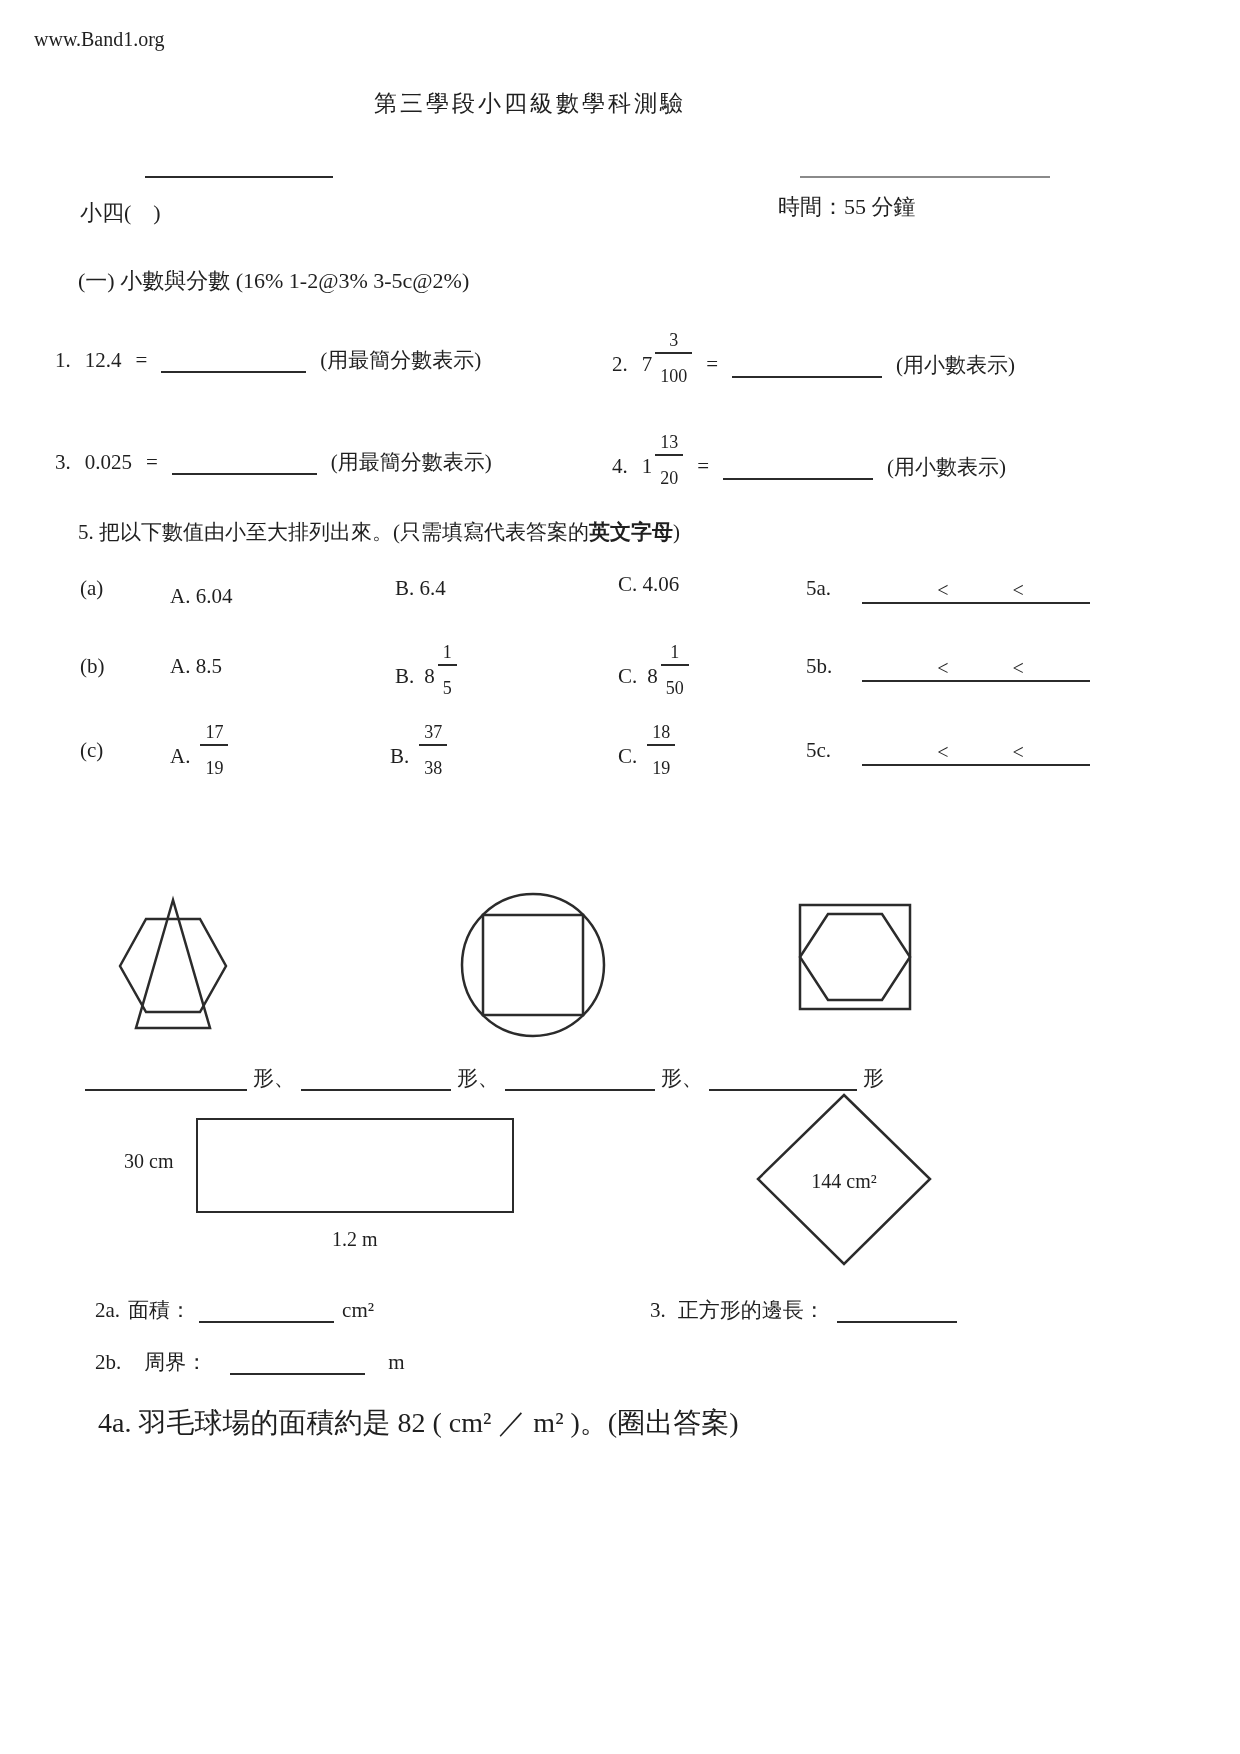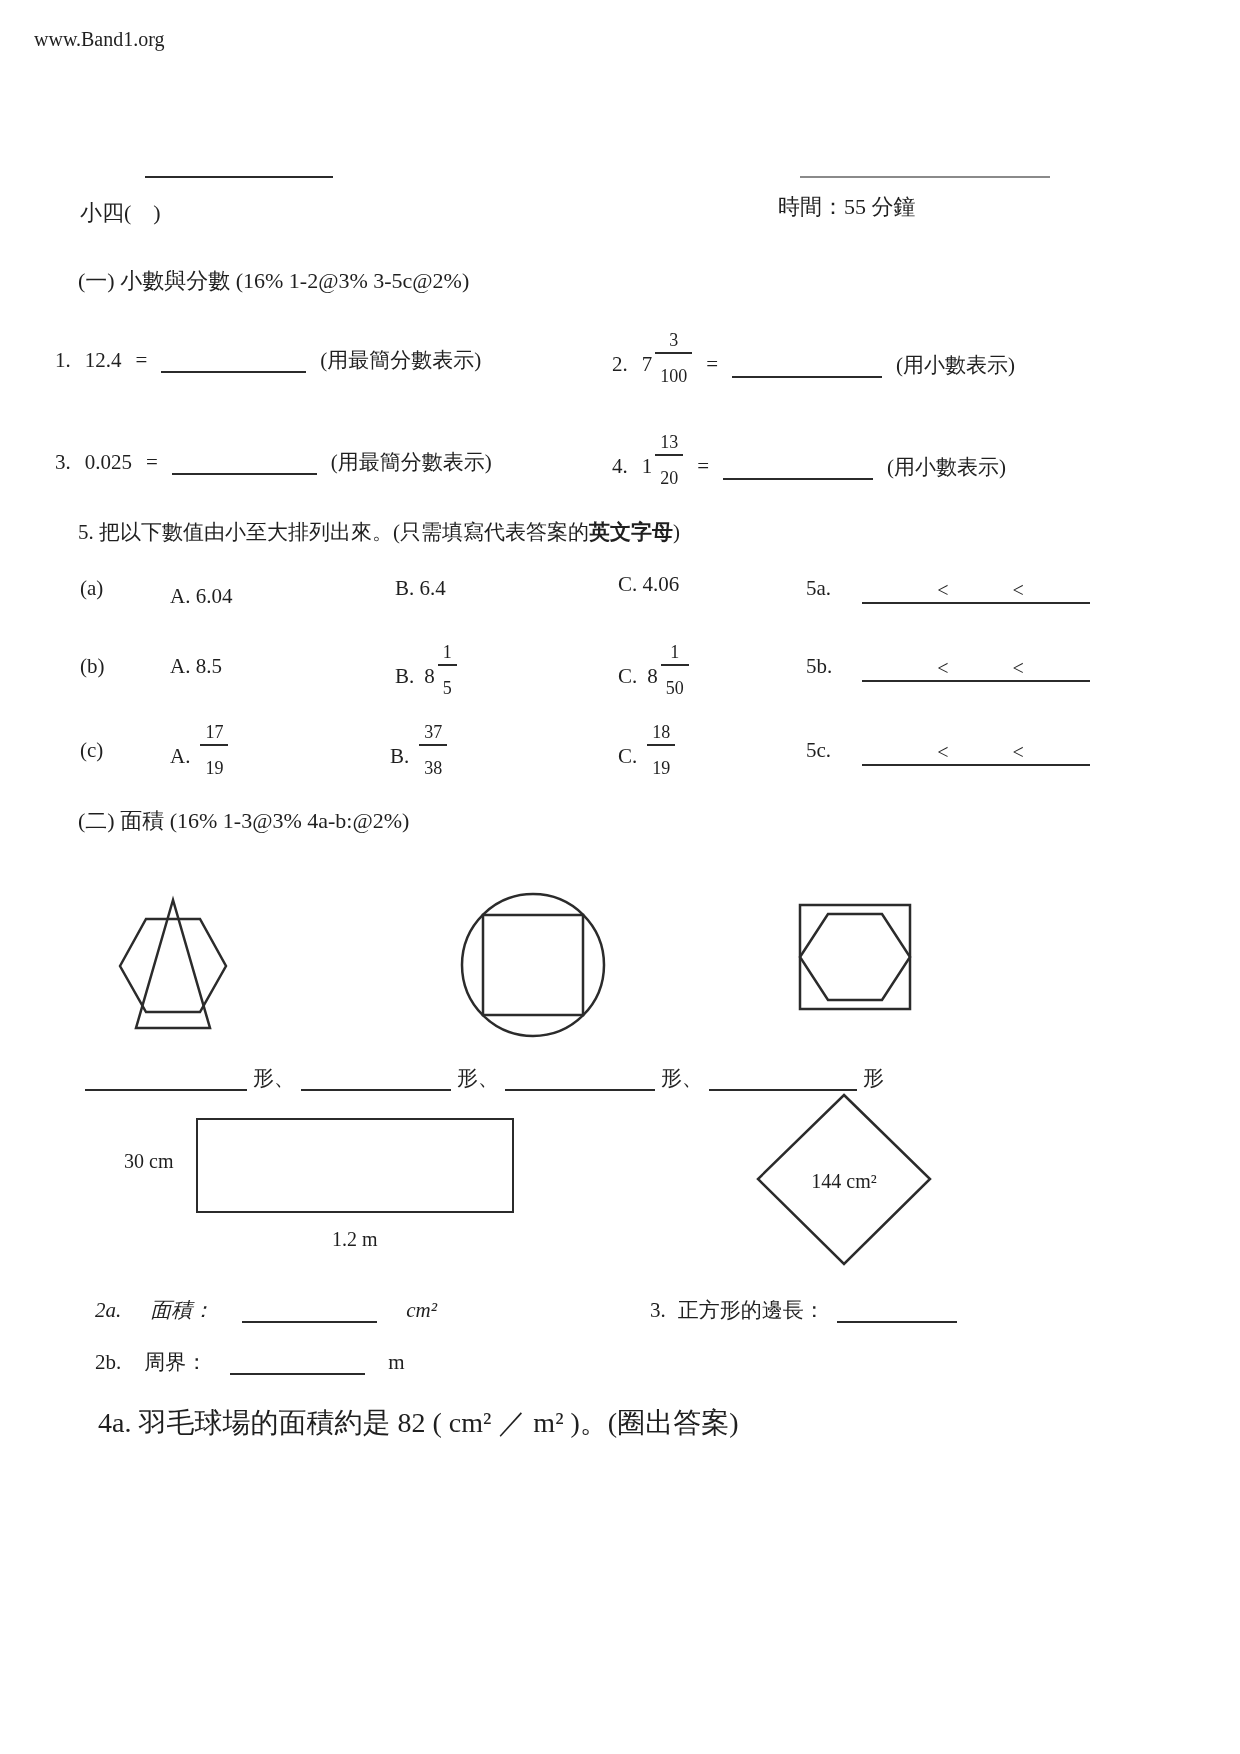--- a/index.html
+++ b/index.html
@@ -31,20 +31,21 @@
   .mr8 { margin-right:8px; }
   .diamond-label { position:absolute; left:0; right:0; top:78px; text-align:center; font-size:20px; }
   .faint { border-bottom:2px solid #8a8a8a; }
 </style>
 </head>
 <body>
 
 <div class="page">
 
   <div class="abs" style="left:34px; top:28px; font-size:20px;">www.Band1.org</div>
+  <div class="abs title" style="left:0; top:88px; width:1060px; text-align:center;">第三學段小四級數學科測驗</div>
 
   <div class="abs" style="left:145px; top:152px; width:188px; height:26px; border-bottom:2px solid #2b2b2b;"></div>
   <div class="abs faint" style="left:800px; top:154px; width:250px; height:24px;"></div>
 
   <div class="abs" style="left:80px; top:198px; font-size:22px;">小四(　)</div>
   <div class="abs" style="left:778px; top:192px; font-size:22px;">時間：55 分鐘</div>
 
   <div class="abs heading" style="left:78px; top:266px;">(一) 小數與分數 (16%  1-2@3%  3-5c@2%)</div>
 
   <div class="row" style="left:55px; top:346px;">
@@ -160,21 +161,20 @@
         <span class="fden">19</span>
       </span>
     </span>
     <span style="left:806px; top:22px;">5c.</span>
     <span class="ans-line" style="left:862px; top:24px;">
       <span class="lt lt1">&lt;</span>
       <span class="lt lt2">&lt;</span>
     </span>
   </div>
 
-  <div class="abs heading" style="left:78px; top:806px;">(二) 面積 (16%  1-3@3%  4a-b:@2%)</div>
 
 
   <svg class="shape" style="left:112px; top:894px;" width="122" height="140" viewBox="0 0 122 140">
     <polygon points="8,72 34,25 88,25 114,72 88,118 34,118"></polygon>
     <polygon points="61,6 24,134 98,134"></polygon>
   </svg>
 
   <svg class="shape" style="left:452px; top:890px;" width="162" height="152" viewBox="0 0 162 152">
     <circle cx="81" cy="75" r="71"></circle>
     <rect x="31" y="25" width="100" height="100"></rect>
@@ -201,21 +201,21 @@
   <div class="abs" style="left:124px; top:1150px; font-size:20px;">30 cm</div>
   <div class="abs" style="left:332px; top:1228px; font-size:20px;">1.2 m</div>
 
   <div class="abs" style="left:755px; top:1092px; width:178px; height:175px;">
     <svg class="shape" style="left:0; top:0;" width="178" height="175" viewBox="0 0 178 175">
       <polygon points="89,3 175,87 89,172 3,87"></polygon>
     </svg>
     <div class="diamond-label">144 cm²</div>
   </div>
 
-  <div class="row" style="left:95px; top:1296px; gap:29px;font-style:italic;">
+  <div class="row" style="left:95px; top:1296px; gap:8px;">
     <span>2a.</span>
     <span>面積：</span>
     <span class="blank w135"></span>
     <span>cm²</span>
   </div>
   <div class="row" style="left:650px; top:1296px; gap:12px;">
     <span>3.</span>
     <span>正方形的邊長：</span>
     <span class="blank w120"></span>
   </div>

